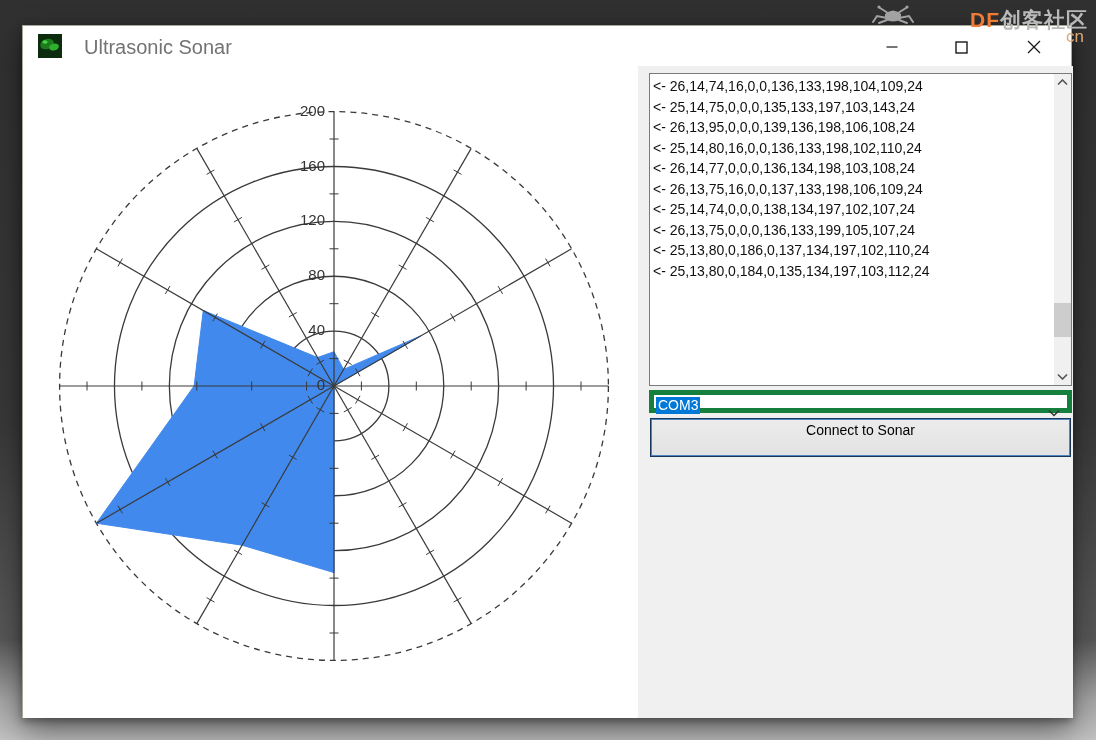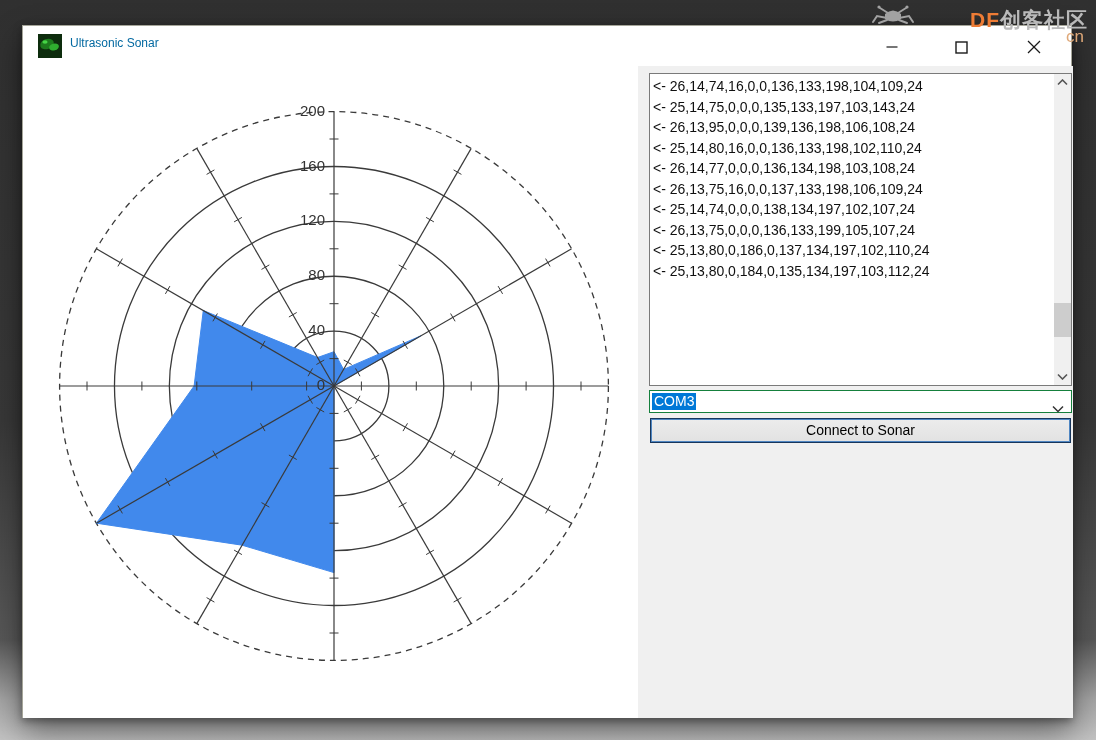--- a/index.html
+++ b/index.html
@@ -9,40 +9,40 @@
     background:linear-gradient(180deg,#303030 0px,#383838 420px,#585858 640px,#a5a5a5 700px,#c3c3c3 740px);
   }
   
   .window{
     position:absolute;left:22px;top:25px;width:1050px;height:693px;
     background:#ffffff;border:1px solid #a6a69a;box-sizing:border-box;
     box-shadow:0 14px 30px rgba(0,0,0,.45), 0 3px 8px rgba(0,0,0,.35);
   }
   .titlebar{position:absolute;left:0;top:0;width:100%;height:40px;background:#ffffff;}
   .app-icon{position:absolute;left:15px;top:8px;width:24px;height:24px;}
-  .win-title{position:absolute;left:47px;top:10px;font-size:12px;color:#0369a1;white-space:nowrap;}
+  .win-title{position:absolute;left:61px;top:10px;font-size:20px;color:#737373;white-space:nowrap;}
   .winbtn{position:absolute;top:6px;width:34px;height:30px;display:flex;align-items:center;justify-content:center;background:transparent;}
   .winbtn.min{left:852px}.winbtn.max{left:921px}.winbtn.close{left:994px}
   
   .chart-area{position:absolute;left:0;top:40px;width:615px;height:652px;background:#ffffff;}
   .right-panel{position:absolute;left:615px;top:40px;width:435px;height:652px;background:#f0f0f0;}
   
   .listbox{position:absolute;left:11px;top:7px;width:423px;height:313px;background:#ffffff;border:1px solid #7a7a7a;box-sizing:border-box;display:flex;}
   .list-lines{flex:1;overflow:hidden;padding:2px 0 0 3px;font-size:14px;line-height:20.5px;color:#101010;white-space:nowrap;}
   .vscroll{width:17px;background:#f0f0f0;position:relative;}
   .scroll-btn{position:absolute;left:0;width:17px;height:17px;display:flex;align-items:center;justify-content:center;}
   .scroll-btn.up{top:0}.scroll-btn.down{bottom:0}
   .scroll-thumb{position:absolute;left:0;width:17px;height:34px;top:229px;background:#cdcdcd;}
   
-  .combobox{position:absolute;left:11px;top:324px;width:423px;height:23px;background:#ffffff;border:1px solid #15803d;box-sizing:border-box;}
+  .combobox{position:absolute;left:11px;top:324px;width:423px;height:23px;background:#ffffff;border:5px solid #15803d;box-sizing:border-box;}
   .combo-value{position:absolute;left:2px;top:2px;background:#0078d7;color:#ffffff;font-size:14px;line-height:17px;padding:0 2px;}
   .combo-chevron{position:absolute;right:7px;top:8px;}
   
   .connect-btn{
-    position:absolute;left:12px;top:352px;width:421px;height:25px;
+    position:absolute;left:12px;top:352px;width:421px;height:39px;
     background:linear-gradient(#ececec,#e2e2e2);
     border:1px solid #17365c;box-shadow:inset 0 0 0 1px #4f86c2;box-sizing:border-box;
     font-size:14px;color:#000;text-align:center;line-height:22px;
   }
   
   .watermark{position:absolute;right:8px;top:4px;display:flex;align-items:center;z-index:20;pointer-events:none;}
   .wm-text{font-size:21px;font-weight:bold;letter-spacing:1px;white-space:nowrap;margin-left:48px;}
   .wm-prefix{color:#ee7c35;}
   .wm-suffix{color:#b9b9b9;}
   .wm-corner{position:absolute;right:12px;top:27px;font-size:17px;color:#dfa878;z-index:21;pointer-events:none;}

